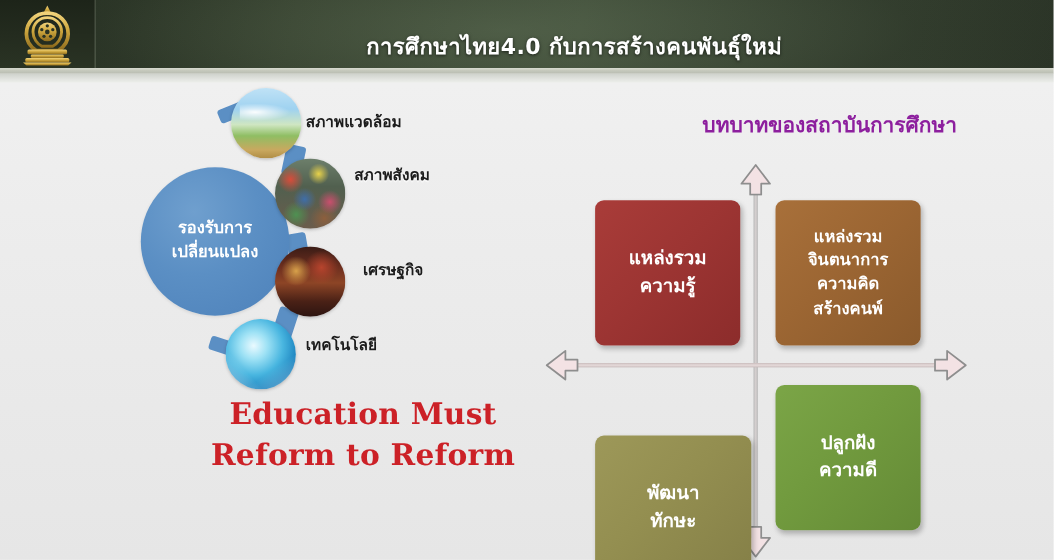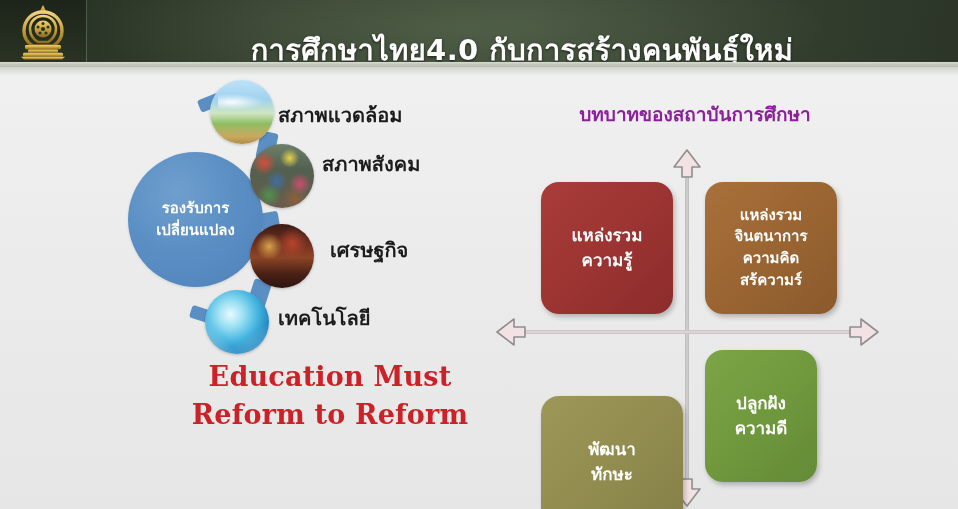--- a/index.html
+++ b/index.html
@@ -56,27 +56,27 @@
     background: linear-gradient(180deg, #1d2419 0%, #2a3324 100%);
     border-right: 1px solid rgba(200,210,190,0.30);
   }
   .emblem {
     position: absolute;
     left: 12px; top: 2px;
     width: 62px; height: 58px;
   }
   .slide-title {
     position: absolute;
-    left: 86px; top: 12px;
+    left: 86px; top: 4px;
     width: 872px; height: 76px;
     display: flex;
     align-items: center;
     justify-content: center;
     color: #ffffff;
-    font-size: 29px;
+    font-size: 20px;
     font-weight: bold;
     letter-spacing: 0.4px;
     text-shadow: 0 1px 3px rgba(0,0,0,0.65);
     font-family: "DejaVu Sans", "Liberation Sans", sans-serif;
     white-space: nowrap;
   }
 
   
   .left-panel {
     position: absolute;
@@ -152,21 +152,21 @@
 
   .connector {
     position: absolute;
     background: #5b8fc4;
     border-radius: 3px;
   }
 
   .node-label {
     position: absolute;
     color: #1b1b1b;
-    font-size: 20px;
+    font-size: 14px;
     font-weight: bold;
     white-space: nowrap;
     text-shadow: 0 1px 0 rgba(255,255,255,0.55);
   }
 
   .slogan {
     position: absolute;
     left: 175px; top: 358px;
     width: 310px;
     text-align: center;
@@ -177,21 +177,21 @@
     line-height: 1.42;
     letter-spacing: 0.2px;
   }
   .slogan-line { display: block; white-space: nowrap; }
 
   
   .right-heading {
     position: absolute;
     left: 520px; top: 100px;
     width: 350px;
-    text-align: center;
+    text-align: right;
     color: #8d1f9e;
     font-size: 19px;
     font-weight: bold;
     line-height: 1.55;
   }
   .right-heading .sub { font-size: 17px; display: block; }
   .right-heading .main { display: block; }
 
   .matrix {
     position: absolute;
@@ -207,38 +207,38 @@
   .axis-h {
     position: absolute;
     left: 8px; top: 170px;
     width: 349px; height: 4px;
     background: linear-gradient(180deg, #c9bcbc 0%, #e6dada 50%, #c9bcbc 100%);
   }
   .arrowhead { position: absolute; }
 
   .qbox {
     position: absolute;
-    border-radius: 18px;
+    border-radius: 8px;
     display: flex;
     align-items: center;
     justify-content: center;
     text-align: center;
     color: #ffffff;
     font-size: 17px;
     font-weight: bold;
     line-height: 1.45;
     box-shadow: 2px 3px 5px rgba(0,0,0,0.24);
     padding: 4px;
     box-sizing: border-box;
   }
   .qbox span { display: block; white-space: nowrap; }
   .q-tl { left: 36px;  top: 22px;  width: 132px; height: 132px; }
   .q-tr { left: 200px; top: 22px;  width: 132px; height: 132px; }
   .q-bl { left: 36px;  top: 190px; width: 142px; height: 132px; margin-top: 46px; }
-  .q-br { left: 200px; top: 190px; width: 112px; height: 132px; }
+  .q-br { left: 200px; top: 190px; width: 132px; height: 132px; }
 </style>
 </head>
 <body>
 
 <div id="slide">
 
   <div class="header">
     <div class="header-sheen"></div>
     <div class="emblem-plate">
       <svg class="emblem" viewBox="0 0 62 58">
@@ -333,21 +333,21 @@
         <span>แหล่งรวม</span>
         <span>ความรู้</span>
       </div>
     </div>
 
     <div class="qbox q-tr" style="background:linear-gradient(135deg,#a8703a 0%,#9c6633 45%,#8a5a2c 100%); font-size:15px;">
       <div>
         <span>แหล่งรวม</span>
         <span>จินตนาการ</span>
         <span>ความคิด</span>
-        <span>สร้ความร์</span>
+        <span>สร้างคนพ์</span>
       </div>
     </div>
 
     <div class="qbox q-bl" style="background:linear-gradient(135deg,#9d9859 0%,#938e50 45%,#847f47 100%);">
       <div>
         <span>พัฒนา</span>
         <span>ทักษะ</span>
       </div>
     </div>
 

